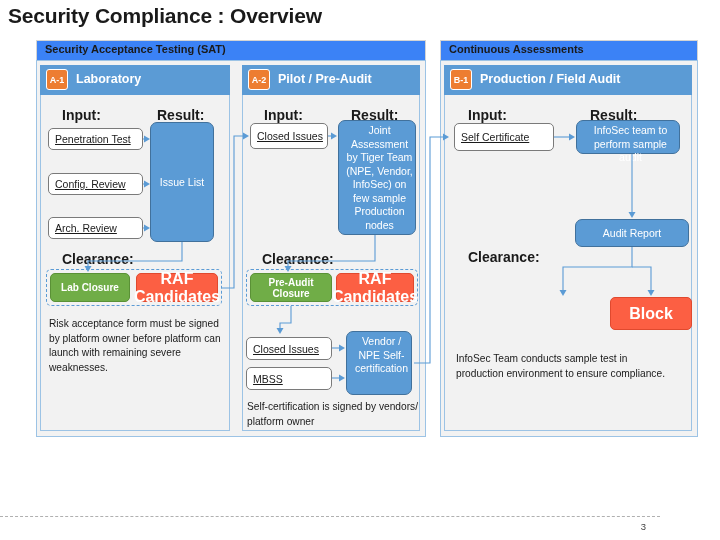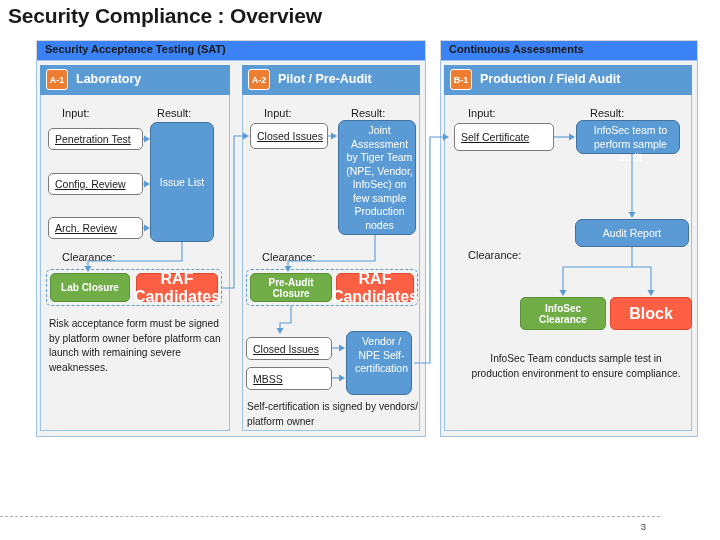--- a/index.html
+++ b/index.html
@@ -60,21 +60,21 @@
   .panel-body{
     position:absolute;left:0;right:0;bottom:0;
     background:#f2f2f2;
     border:1px solid #9cc3e5;
     border-top:none;
     box-sizing:border-box;
   }
 
   
   .lbl{
-    position:absolute;font-size:11px;font-weight:normal;color:#1a1a1a;
+    position:absolute;font-size:14px;font-weight:bold;color:#1a1a1a;
     white-space:nowrap;
     padding-left:12px;
   }
   .wbox{
     position:absolute;
     background:#ffffff;
     border:1px solid #7a7a7a;
     border-radius:5px;
     font-size:10.5px;color:#1a1a1a;
     display:flex;align-items:center;
@@ -241,24 +241,23 @@
     <div class="lbl" style="left:134px;top:42px;">Result:</div>
 
     <div class="wbox" style="left:10px;top:58px;width:100px;height:28px;">Self Certificate</div>
 
     <div class="bbox topleft" style="left:132px;top:55px;width:104px;height:34px;">InfoSec team to perform sample  audit</div>
 
     <div class="bbox center" style="left:131px;top:154px;width:114px;height:28px;">Audit Report</div>
 
     <div class="lbl" style="left:12px;top:184px;">Clearance:</div>
 
-    <div class="gbox" style="left:76px;top:232px;width:86px;height:33px;">InfoSec Clearance</div>
     <div class="rbox" style="left:166px;top:232px;width:82px;height:33px;">Block</div>
 
-    <div class="note" style="left:24px;top:287px;width:216px;text-align:center;">InfoSec Team conducts sample test in production environment to ensure compliance.</div>
+    <div class="note" style="left:12px;top:287px;width:216px;">InfoSec Team conducts sample test in production environment to ensure compliance.</div>
 
     <svg class="conn" style="left:0;top:0;width:248px;height:366px;">
       <line x1="110" y1="72" x2="126" y2="72"></line>
       <polygon points="125,68.5 131,72 125,75.5"></polygon>
       <line x1="188" y1="89" x2="188" y2="148"></line>
       <polygon points="184.5,147 188,153 191.5,147"></polygon>
       <path d="M188,182 L188,202 L119,202 L119,226"></path>
       <polygon points="115.5,225 119,231 122.5,225"></polygon>
       <path d="M188,202 L207,202 L207,226"></path>
       <polygon points="203.5,225 207,231 210.5,225"></polygon>

